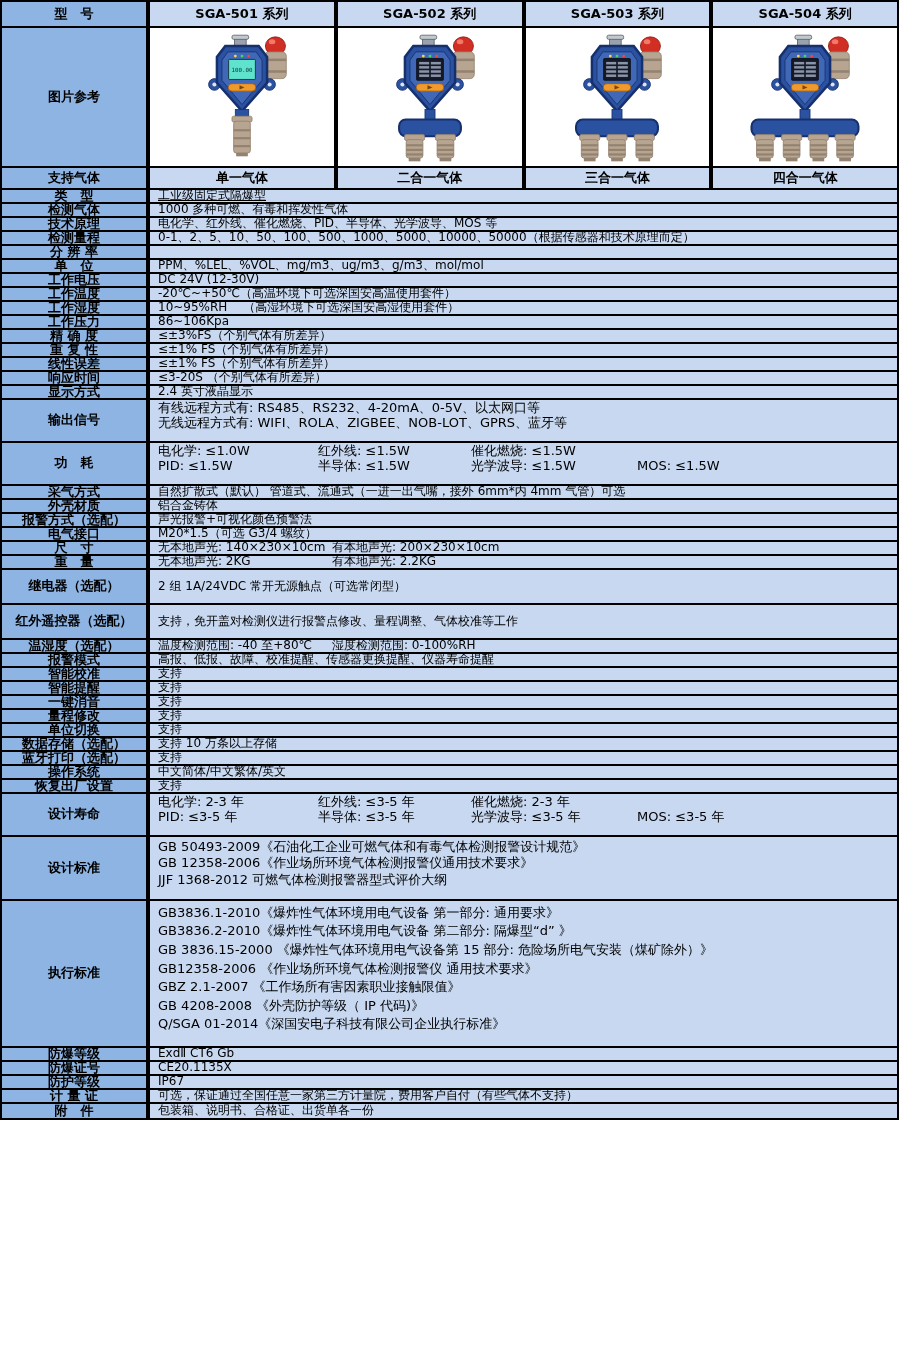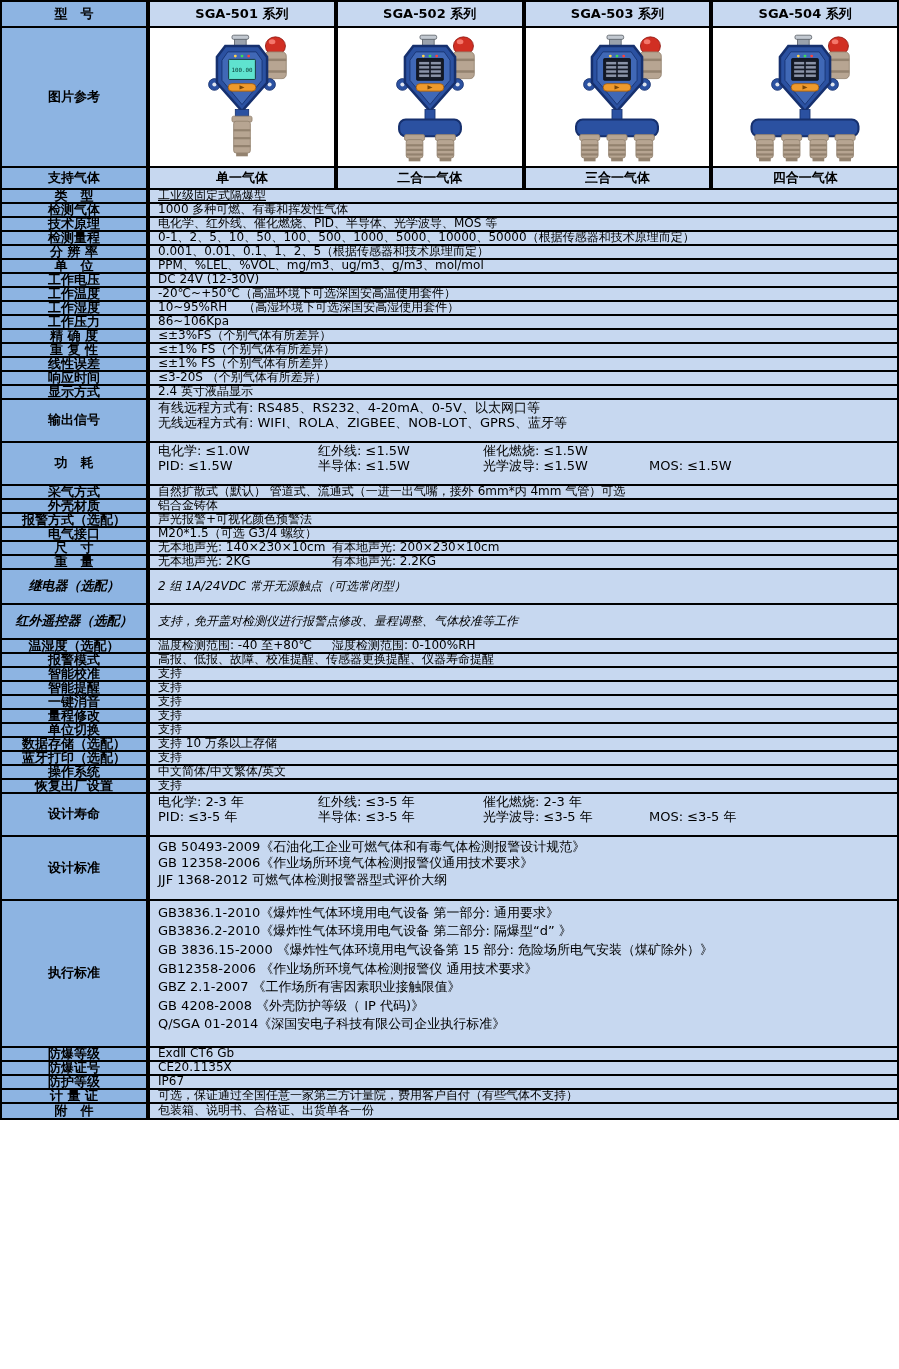--- a/index.html
+++ b/index.html
@@ -78,29 +78,29 @@
     justify-content: space-evenly;
     padding: 1px 4px 10px 8px;
     font-size: 13px;
     white-space: pre-wrap;
     overflow: hidden;
   }
   .lines > div { line-height: 1.15; }
   .g  { display: inline-block; }
   .g0 { width: 112px; }
   .g1 { width: 153px; margin-left: 48px; }
-  .g2 { width: 166px; margin-left: 12px; }
+  .g2 { width: 166px; }
   .pa { display: inline-block; min-width: 174px; }
   
   .h-models { height: 26px; }
   .h-img    { height: 140px; }
   .h-gas    { height: 22px; }
   .h-std    { height: 14px; }
   .h-2l     { height: 43px; }
-  .h-tall   { height: 35px; font-style: italic; }
+  .h-tall   { height: 35px; }
   .h-3l     { height: 64px; }
   .h-7l     { height: 147px; }
 </style>
 </head>
 <body>
 
 <div class="spec-table">
     <div class="row h-models">
       <div class="lbl">型　号</div>
       <div class="vdiv"></div>
@@ -334,21 +334,20 @@
       <div class="val">电化学、红外线、催化燃烧、PID、半导体、光学波导、MOS 等</div>
     </div>
     <div class="row h-std">
       <div class="lbl">检测量程</div>
       <div class="vdiv"></div>
       <div class="val">0-1、2、5、10、50、100、500、1000、5000、10000、50000（根据传感器和技术原理而定）</div>
     </div>
     <div class="row h-std">
       <div class="lbl">分 辨 率</div>
       <div class="vdiv"></div>
-      <div class="val">0.001、0.01、0.1、1、2、5（根据传感器和技术原理而定）</div>
     </div>
     <div class="row h-std">
       <div class="lbl">单　位</div>
       <div class="vdiv"></div>
       <div class="val">PPM、%LEL、%VOL、mg/m3、ug/m3、g/m3、mol/mol</div>
     </div>
     <div class="row h-std">
       <div class="lbl">工作电压</div>
       <div class="vdiv"></div>
       <div class="val">DC 24V (12-30V)</div>

